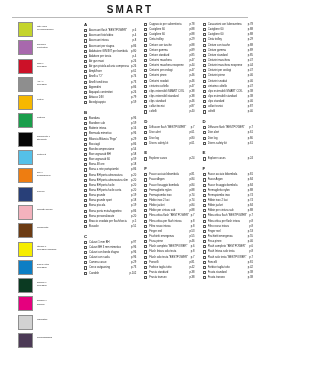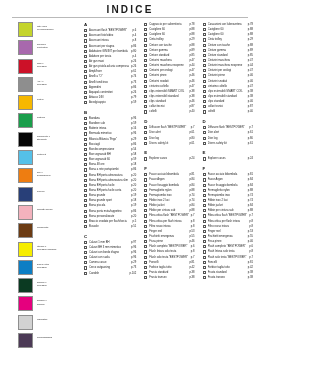--- a/index.html
+++ b/index.html
@@ -110,21 +110,21 @@
     text-align: right;
     padding-left: 2px;
   }
 </style>
 </head>
 <body>
 
 <div id="page">
 
   <div class="header">
-    <div class="header-title">INDICE</div>
+    <div class="header-title">SMART</div>
   </div>
   <div class="header-rule"></div>
 
   <div class="legend" id="legend">
       <div class="legend-row">
         <div class="swatch" style="background: rgb(196, 212, 44);"></div>
         <div class="legend-label">foto video
 ed illuminazione</div>
       </div>
       <div class="legend-row">

